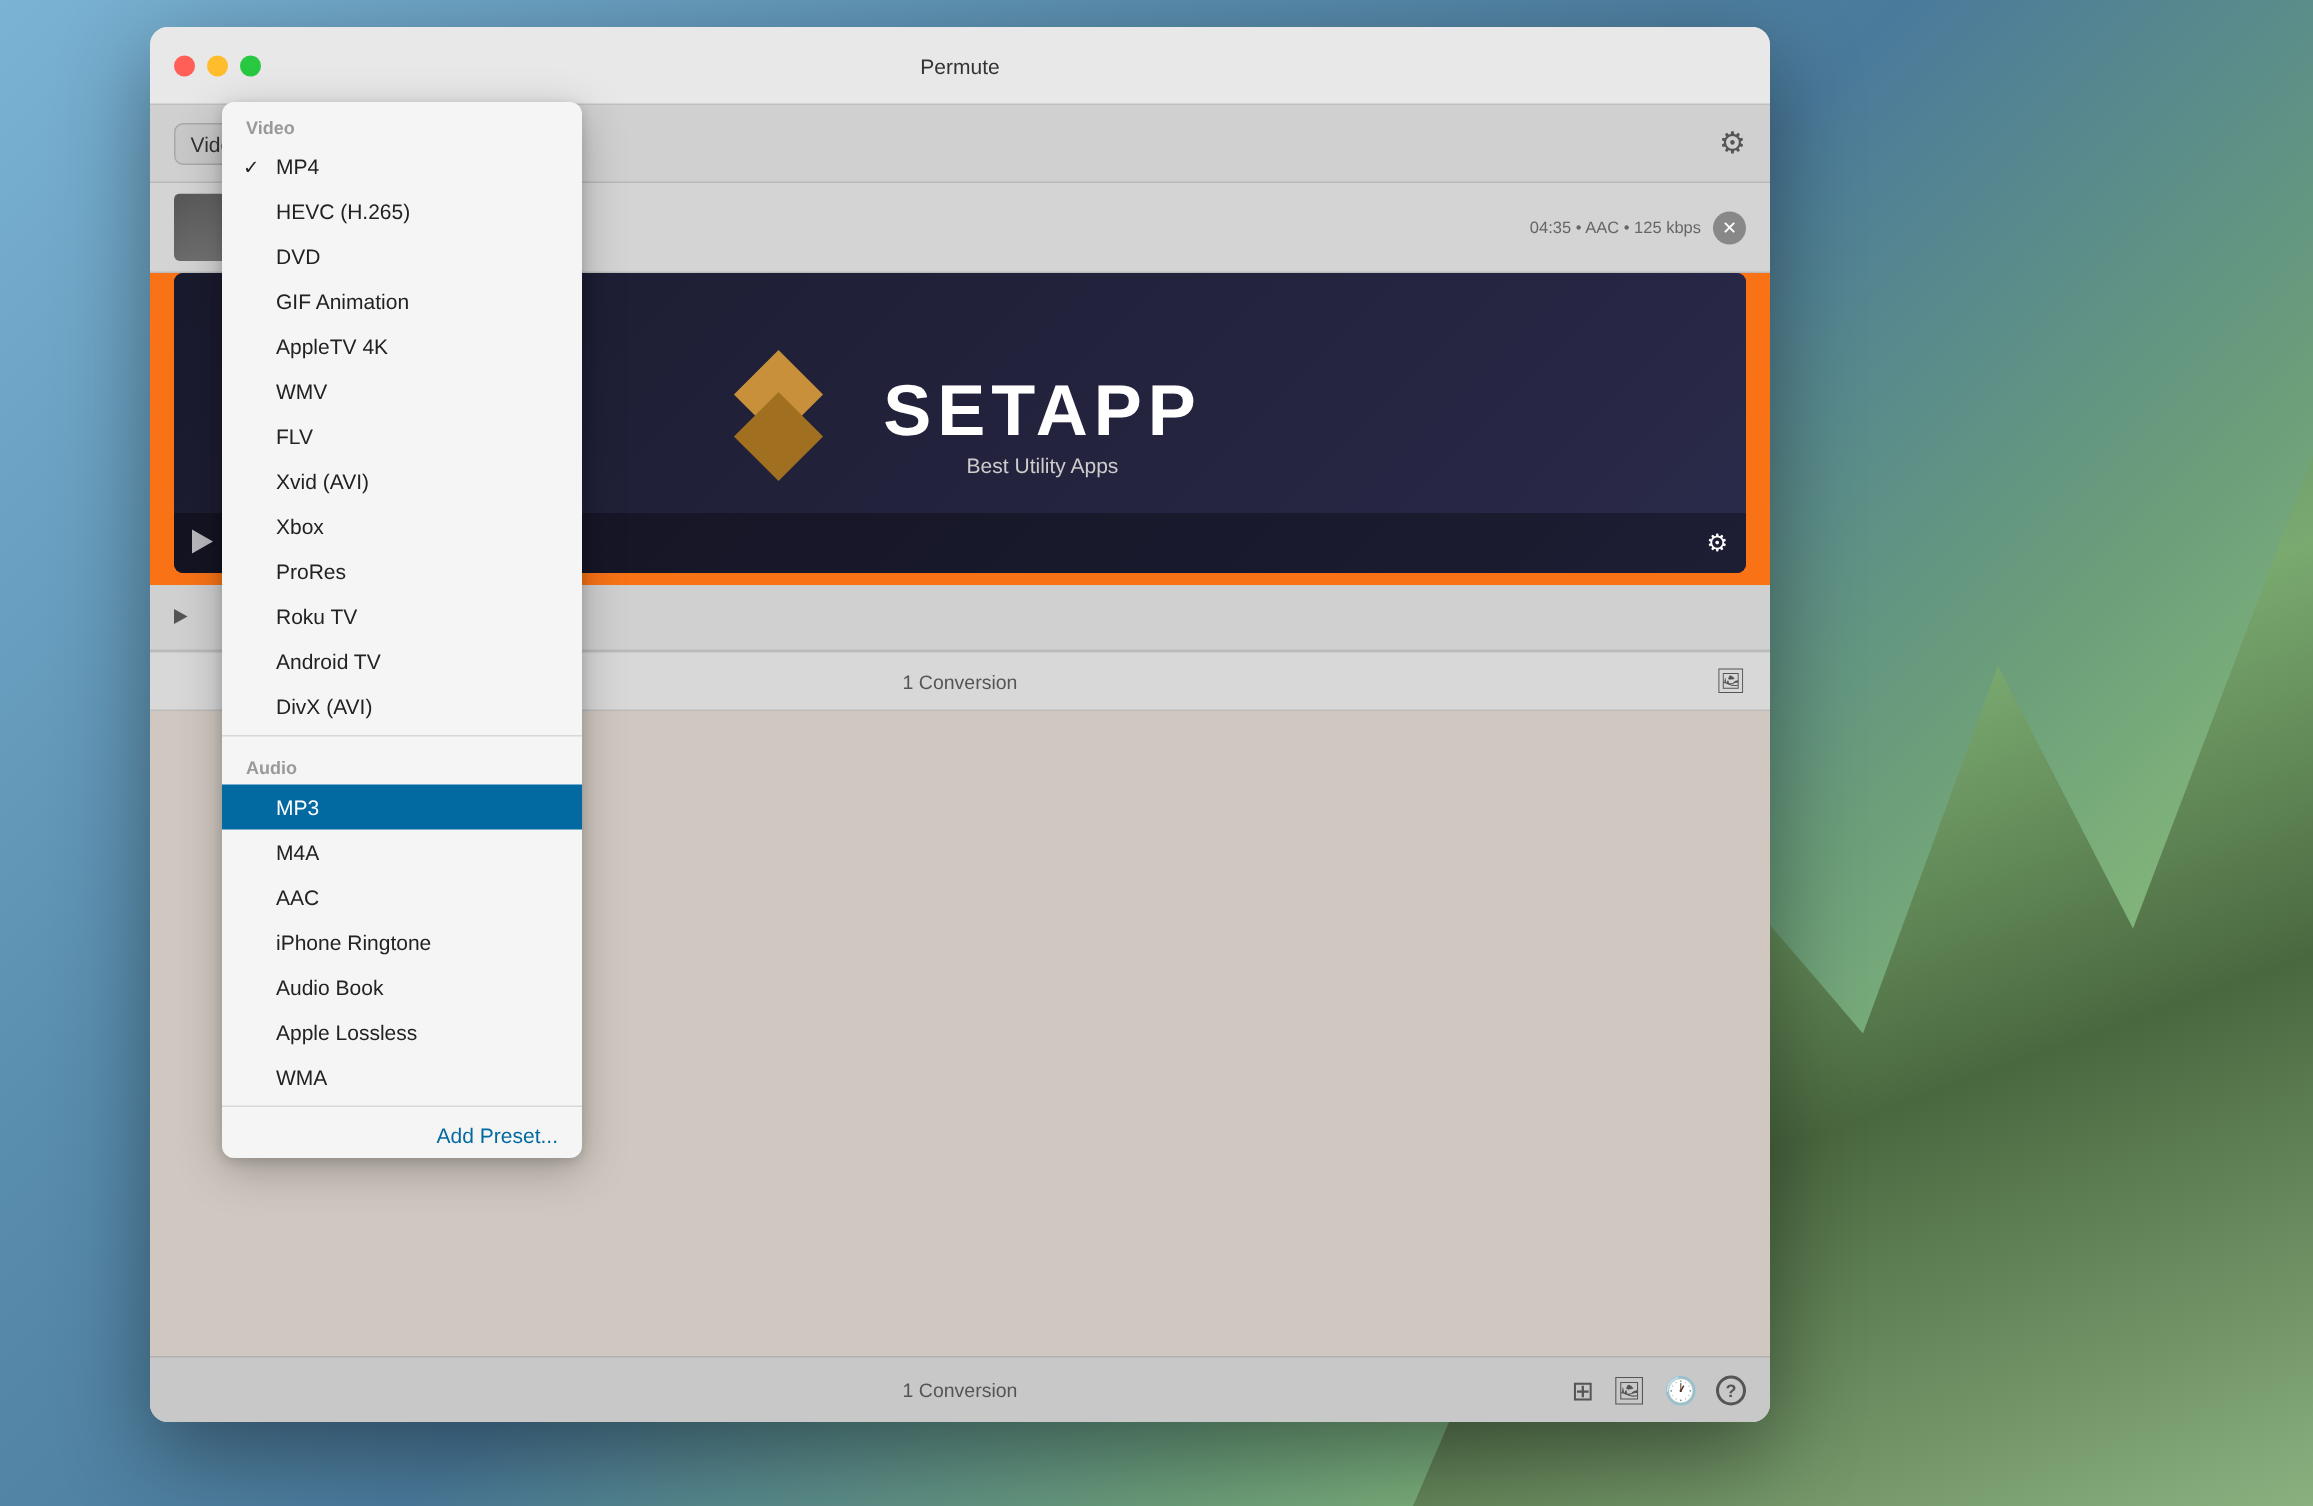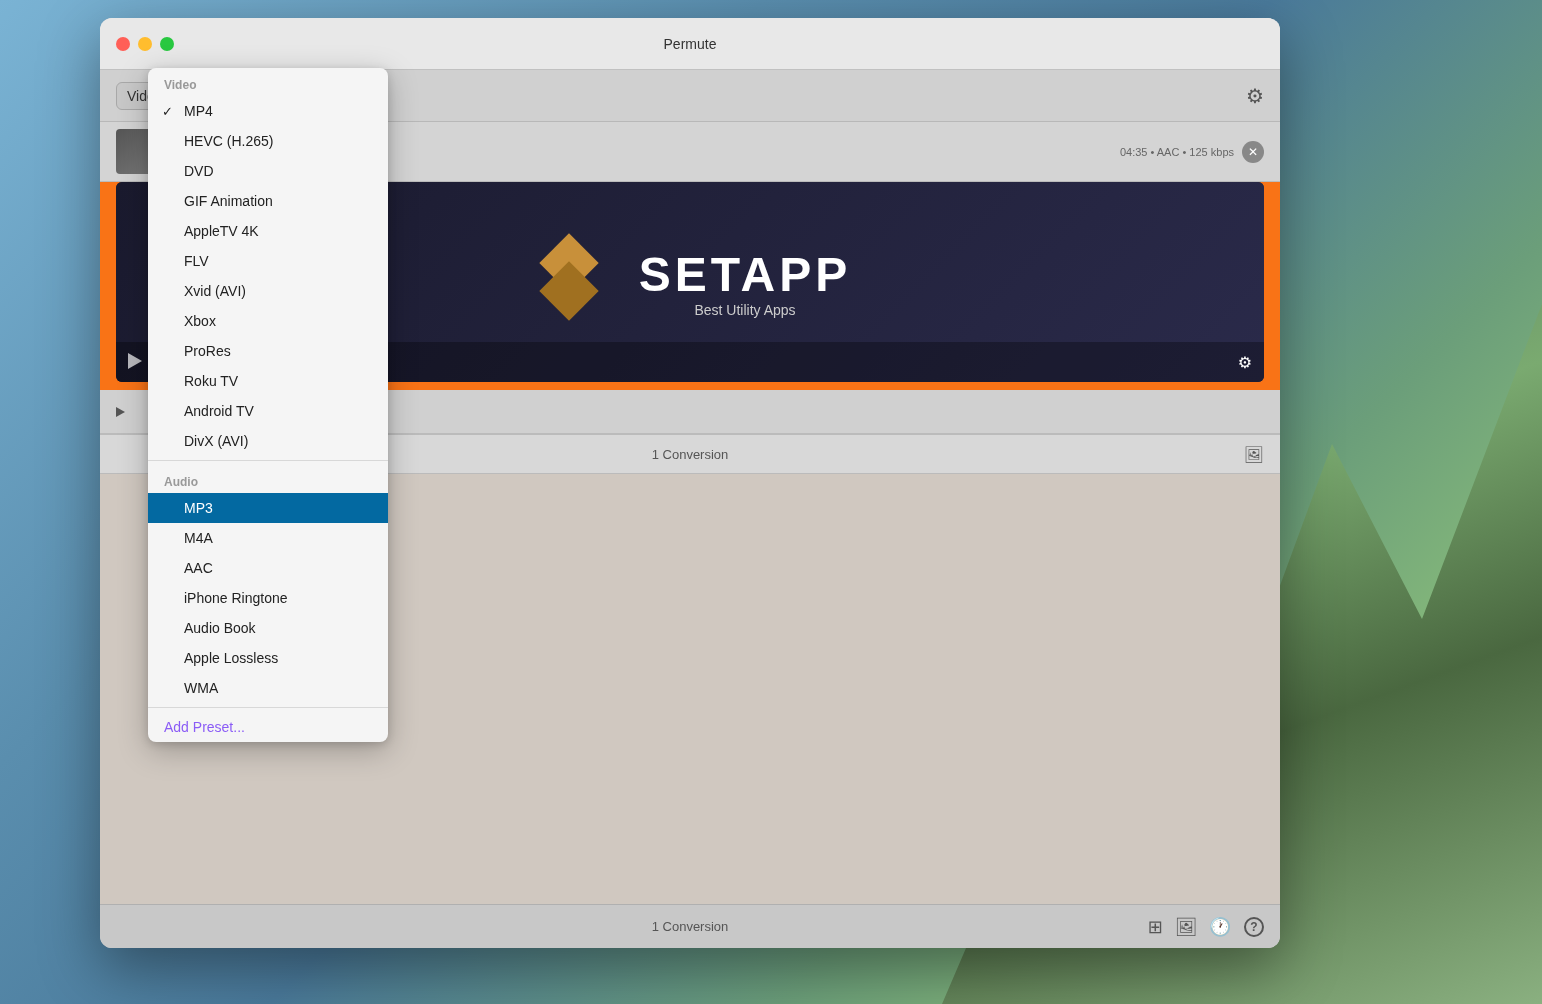--- a/index.html
+++ b/index.html
@@ -29,21 +29,21 @@
       height: 700px;
       background: linear-gradient(160deg, #5a8060 0%, #7aaa70 30%, #4a6840 60%, #8ab080 100%);
       clip-path: polygon(100% 0%, 100% 100%, 0% 100%, 20% 60%, 35% 40%, 50% 55%, 65% 20%, 80% 45%);
     }
 
     
     .app-window {
       position: absolute;
       top: 18px;
       left: 100px;
-      width: 1180px;
+      width: 1080px;
       height: 930px;
       background: #d8d8d8;
       border-radius: 12px;
       box-shadow: 0 20px 60px rgba(0,0,0,0.4);
       overflow: hidden;
       display: flex;
       flex-direction: column;
     }
 
     
@@ -346,22 +346,23 @@
     }
 
     .dropdown-divider {
       height: 1px;
       background: #d8d8d8;
       margin: 4px 0;
     }
 
     .dropdown-item.add-preset {
       padding-left: 16px;
-      color: #8b5cf6;
+      color: #0369a1;
       font-size: 14px;
+      justify-content: flex-end;
     }
 
     
     .play-triangle {
       width: 0;
       height: 0;
       border-top: 8px solid transparent;
       border-bottom: 8px solid transparent;
       border-left: 14px solid rgba(255,255,255,0.7);
       display: inline-block;
@@ -481,20 +482,23 @@
   <div class="dropdown-item">
     <span>DVD</span>
   </div>
   <div class="dropdown-item">
     <span>GIF Animation</span>
   </div>
   <div class="dropdown-item">
     <span>AppleTV 4K</span>
   </div>
   <div class="dropdown-item">
+    <span>WMV</span>
+  </div>
+  <div class="dropdown-item">
     <span>FLV</span>
   </div>
   <div class="dropdown-item">
     <span>Xvid (AVI)</span>
   </div>
   <div class="dropdown-item">
     <span>Xbox</span>
   </div>
   <div class="dropdown-item">
     <span>ProRes</span>

